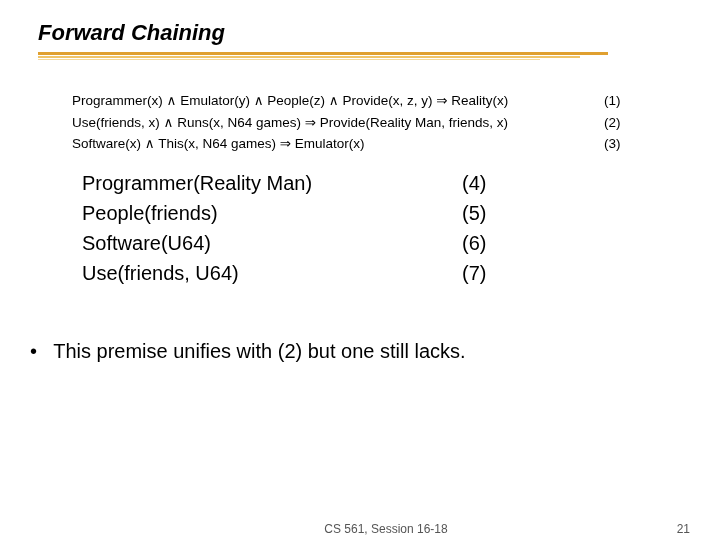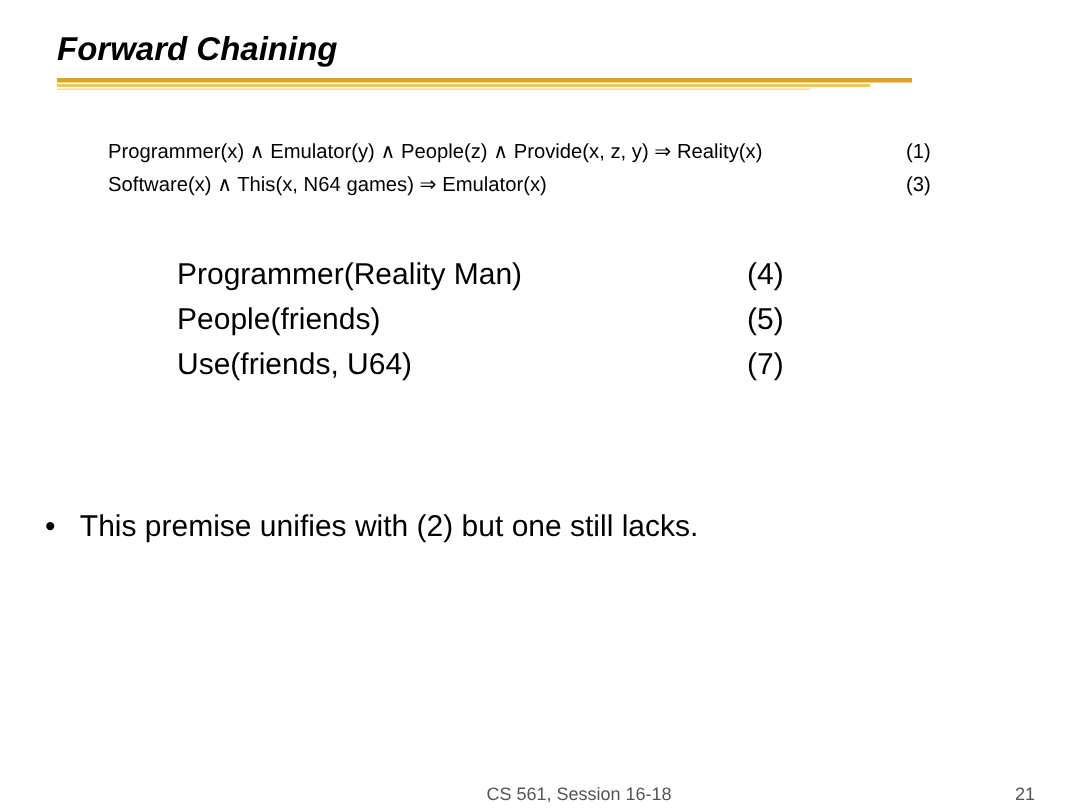--- a/index.html
+++ b/index.html
@@ -50,21 +50,20 @@
   .rule-text { flex: 0 0 520px; }
   .rule-num  { flex: 0 0 40px; text-align: left; padding-left: 12px; }
 
   .facts {
     position: absolute;
     left: 82px;
     top: 168px;
     width: 560px;
     font-size: 20px;
     line-height: 1.5;
-    margin-left: 36px;
   }
   .facts-row { display:flex; }
   .fact-text { flex: 0 0 380px; }
   .fact-num  { flex: 0 0 60px; text-align:left; }
 
   .bullet-line {
     position: absolute;
     left: 30px;
     top: 340px;
     font-size: 20px;
@@ -94,33 +93,41 @@
     <div class="l2"></div>
     <div class="l3"></div>
   </div>
 
   <div class="rules">
     <div class="rules-row">
       <div class="rule-text">Programmer(x) ∧ Emulator(y) ∧ People(z) ∧ Provide(x, z, y) ⇒ Reality(x)</div>
       <div class="rule-num">(1)</div>
     </div>
     <div class="rules-row">
+      <div class="rule-text">Use(friends, x) ∧ Runs(x, N64 games) ⇒ Provide(Reality Man, friends, x)</div>
+      <div class="rule-num">(2)</div>
+    </div>
+    <div class="rules-row">
       <div class="rule-text">Software(x) ∧ This(x, N64 games) ⇒ Emulator(x)</div>
       <div class="rule-num">(3)</div>
     </div>
   </div>
 
   <div class="facts">
     <div class="facts-row">
       <div class="fact-text">Programmer(Reality Man)</div>
       <div class="fact-num">(4)</div>
     </div>
     <div class="facts-row">
       <div class="fact-text">People(friends)</div>
       <div class="fact-num">(5)</div>
+    </div>
+    <div class="facts-row">
+      <div class="fact-text">Software(U64)</div>
+      <div class="fact-num">(6)</div>
     </div>
     <div class="facts-row">
       <div class="fact-text">Use(friends, U64)</div>
       <div class="fact-num">(7)</div>
     </div>
   </div>
 
   <div class="bullet-line">
     <span class="bullet-dot">•</span>
     <span>This premise unifies with (2) but one still lacks.</span>

